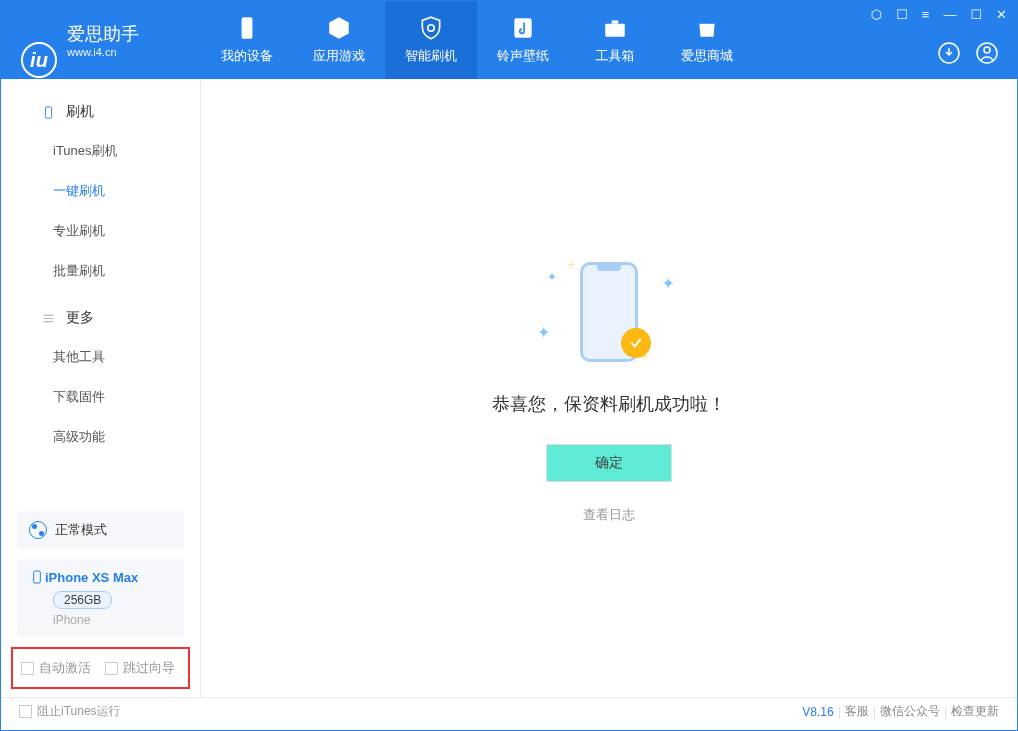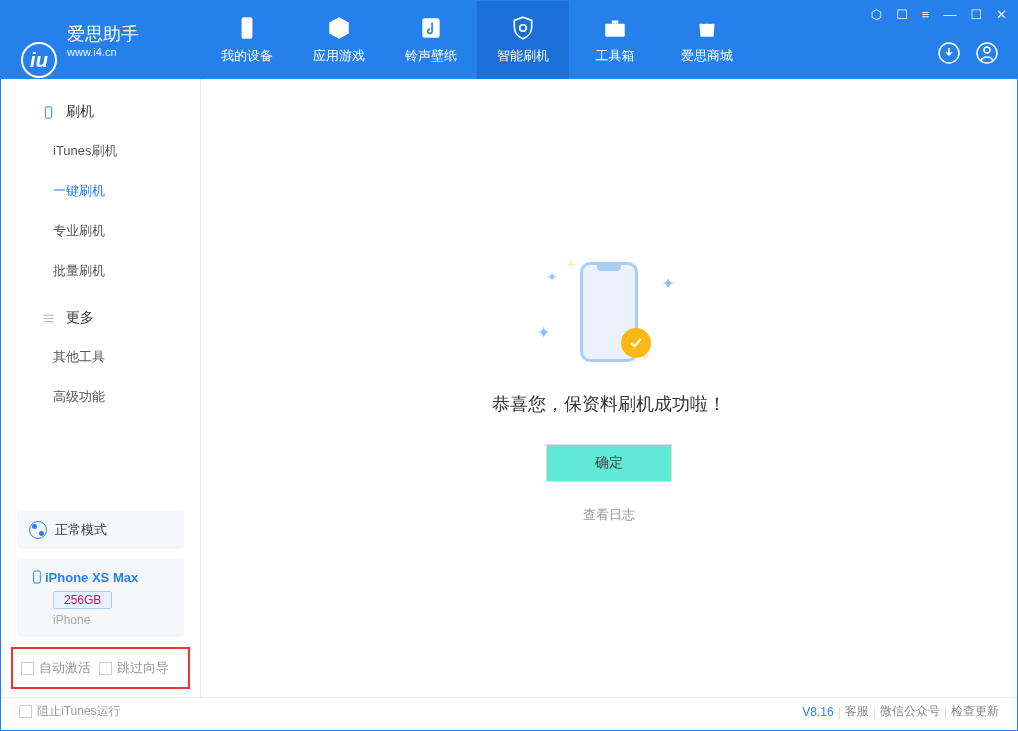--- a/index.html
+++ b/index.html
@@ -32,24 +32,24 @@
 
 .device-status { margin: 0 16px 10px; background: #f5f7fb; border-radius: 4px; padding: 10px 12px; display: flex; align-items: center; gap: 8px; font-size: 13px; color: #333; }
 .device-status .dot { width: 18px; height: 18px; border: 1.5px solid #2680eb; border-radius: 50%; position: relative; }
 .device-status .dot::before, .device-status .dot::after { content: ''; position: absolute; background: #2680eb; border-radius: 50%; }
 .device-status .dot::before { width: 5px; height: 5px; top: 2px; left: 2px; }
 .device-status .dot::after { width: 5px; height: 5px; bottom: 2px; right: 2px; }
 
 .device-info { margin: 0 16px 10px; background: #f5f7fb; border-radius: 4px; padding: 10px 12px; font-size: 13px; }
 .device-info-row1 { display: flex; align-items: center; color: #2680eb; font-weight: 600; }
 .device-info-row1 svg { width: 16px; height: 16px; stroke: #2680eb; fill: none; stroke-width: 1.5; }
-.storage-badge { display: inline-block; color: #be185d; border: 1px solid #a9cef6; background: #eaf3fd; border-radius: 2px; padding: 1px 10px; font-size: 12px; margin-top: 6px; margin-left: 24px; }
+.storage-badge { display: inline-block; color: #404040; border: 1px solid #a9cef6; background: #eaf3fd; border-radius: 8px; padding: 1px 10px; font-size: 12px; margin-top: 6px; margin-left: 24px; }
 .device-type { color: #aaa; font-size: 12px; margin-top: 4px; margin-left: 24px; }
 
-.bottom-checks { border: 2px solid #e33; margin: 0 10px 8px; padding: 10px 8px; display: flex; gap: 8px; font-size: 13px; color: #999; }
+.bottom-checks { border: 2px solid #e33; margin: 0 10px 8px; padding: 10px 8px; display: flex; gap: 14px; font-size: 13px; color: #999; }
 .chk { display: flex; align-items: center; gap: 5px; cursor: pointer; }
 .chk-box { width: 13px; height: 13px; border: 1px solid #ccc; }
 
 .main { flex: 1; display: flex; flex-direction: column; align-items: center; justify-content: center; gap: 20px; }
 .phone-illustration { position: relative; width: 160px; height: 120px; display: flex; align-items: center; justify-content: center; }
 .phone-body { width: 58px; height: 100px; border: 3px solid #a9cef6; border-radius: 10px; background: #eaf3fd; position: relative; }
 .phone-notch { position: absolute; top: 0; left: 50%; transform: translateX(-50%); width: 24px; height: 6px; background: #a9cef6; border-radius: 0 0 4px 4px; }
 .check-badge { position: absolute; right: 38px; bottom: 14px; width: 30px; height: 30px; background: #fdb813; border-radius: 50%; display: flex; align-items: center; justify-content: center; }
 .check-badge svg { width: 16px; height: 16px; stroke: #fff; stroke-width: 3; fill: none; }
 .sparkle { position: absolute; color: #86c2ff; font-size: 16px; }
@@ -88,33 +88,33 @@
           <rect x="7" y="2" width="10" height="20" rx="2"></rect>
         </svg>
       <span>我的设备</span>
     </div>
     <div class="nav-tab">
       <svg class="nav-tab-icon" viewBox="0 0 24 24">
           <path d="M12 2l9 5v10l-9 5-9-5V7z"></path>
         </svg>
       <span>应用游戏</span>
     </div>
+    <div class="nav-tab active">
+      <svg class="nav-tab-icon" viewBox="0 0 24 24">
+          <path d="M12 2l8 3v6c0 5-3.5 9-8 11-4.5-2-8-6-8-11V5z" fill="none" stroke="#fff" stroke-width="1.5"></path>
+          <path d="M9 12a3 3 0 106 0 3 3 0 00-6 0" fill="none" stroke="#fff" stroke-width="1.5"></path>
+        </svg>
+      <span>智能刷机</span>
+    </div>
     <div class="nav-tab">
       <svg class="nav-tab-icon" viewBox="0 0 24 24">
           <rect x="4" y="3" width="16" height="18" rx="2"></rect>
           <path d="M13 7v8a2 2 0 11-2-2" fill="none" stroke="#2680eb" stroke-width="1.5"></path>
         </svg>
       <span>铃声壁纸</span>
-    </div>
-    <div class="nav-tab active">
-      <svg class="nav-tab-icon" viewBox="0 0 24 24">
-          <path d="M12 2l8 3v6c0 5-3.5 9-8 11-4.5-2-8-6-8-11V5z" fill="none" stroke="#fff" stroke-width="1.5"></path>
-          <path d="M9 12a3 3 0 106 0 3 3 0 00-6 0" fill="none" stroke="#fff" stroke-width="1.5"></path>
-        </svg>
-      <span>智能刷机</span>
     </div>
     <div class="nav-tab">
       <svg class="nav-tab-icon" viewBox="0 0 24 24">
           <rect x="3" y="8" width="18" height="12" rx="1"></rect>
           <rect x="9" y="5" width="6" height="3"></rect>
         </svg>
       <span>工具箱</span>
     </div>
     <div class="nav-tab">
       <svg class="nav-tab-icon" viewBox="0 0 24 24">
@@ -160,20 +160,21 @@
       <div class="sb-item">批量刷机</div>
     </div>
     <div class="sb-section">
       <div class="sb-header">
         <svg viewBox="0 0 24 24" fill="none" stroke="#bbb" stroke-width="1.8">
             <path d="M4 7h16M4 12h16M4 17h16"></path>
           </svg>
         <span>更多</span>
       </div>
       <div class="sb-item">其他工具</div>
+      <div class="sb-item">下载固件</div>
       <div class="sb-item">高级功能</div>
     </div>
 
     <div style="flex:1"></div>
 
     <div class="device-status">
       <div class="dot"></div>
       <span>正常模式</span>
     </div>
 

